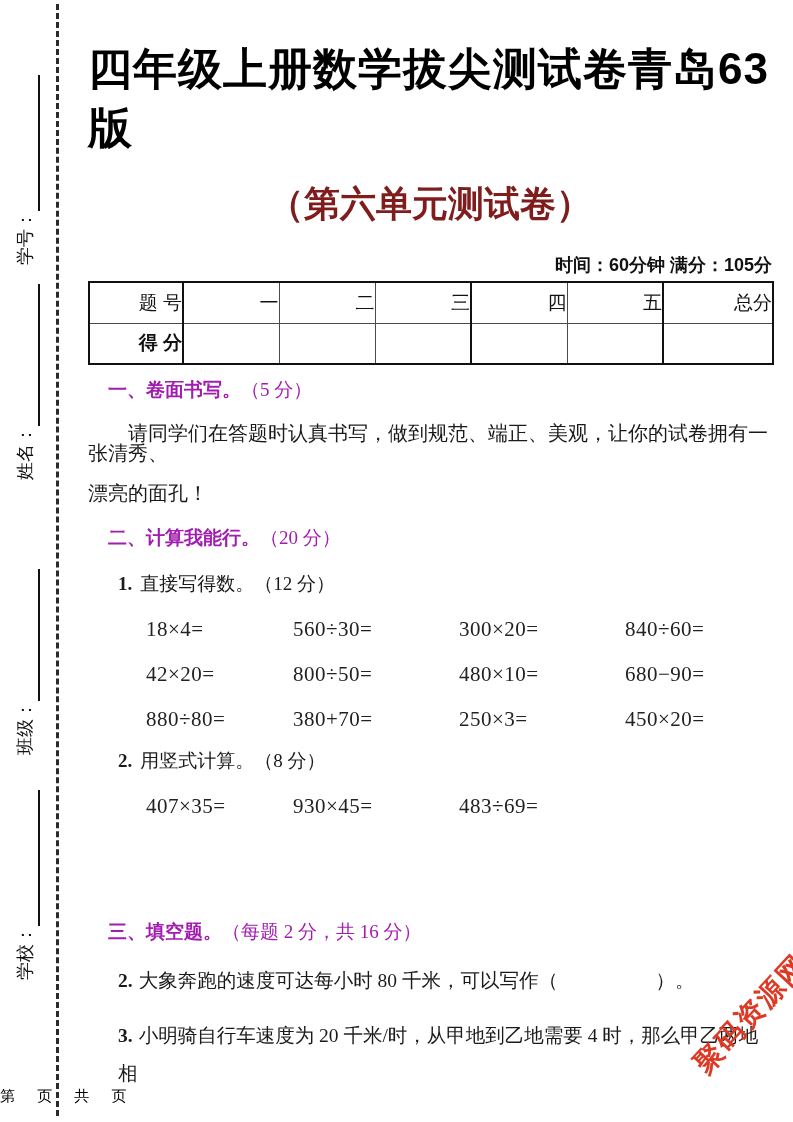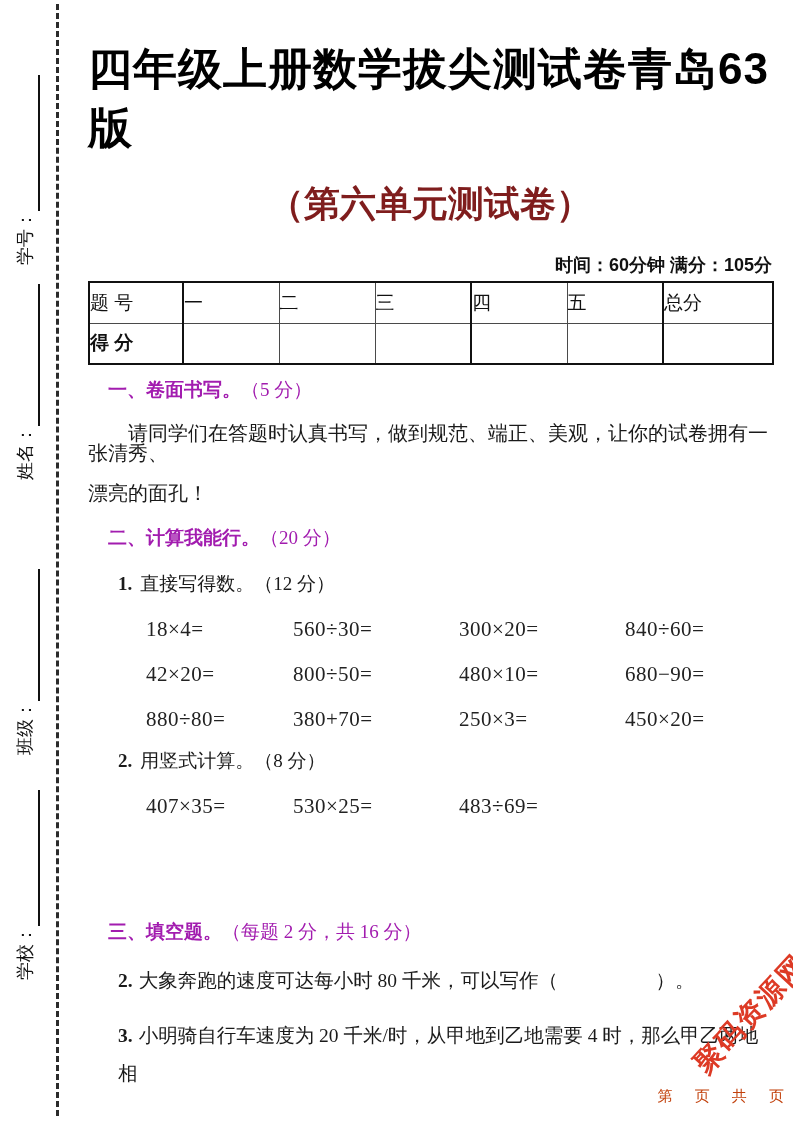--- a/index.html
+++ b/index.html
@@ -49,21 +49,21 @@
   
   .score-table {
     width:684px; margin-top:4px;
     border-collapse:collapse; table-layout:fixed;
     border:2px solid #111;
     font-family:"Liberation Sans","DejaVu Sans",sans-serif;
     font-size:19px; color:#111;
   }
   .score-table td {
     border:1px solid #4a4a4a; height:41px;
-    text-align:left; vertical-align:middle;
+    text-align:right; vertical-align:middle;
   }
   .score-table td.thick { border-left:2px solid #111; }
   .score-table td.rowlabel { font-weight:bold; }
   
   .sec-heading {
     margin-top:12px; font-size:19px; color:#a21caf;margin-left:20px;
   }
   .sec-heading .hd {
     font-family:"Liberation Sans","DejaVu Sans",sans-serif;
     font-weight:bold;
@@ -77,23 +77,23 @@
     display:grid; grid-template-columns:147px 166px 166px 1fr;
     padding-left:58px; margin-top:20px;
     font-size:21px; letter-spacing:0.5px; color:#222;
   }
   .eq-row.last { margin-bottom:100px; }
   .fill-item { margin-top:17px; padding-left:30px; font-size:19.5px; line-height:1.95; }
   .fill-item .num { font-weight:bold; margin-right:6px; }
   
   .footer {
     position:absolute; left:0; bottom:16px; width:100%;
-    text-align:right;
-    font-family:"Liberation Sans","DejaVu Sans",sans-serif;
-    font-size:15px; letter-spacing:9px; color:#c2410c;
+    text-align:left;
+    font-family:"Liberation Sans","DejaVu Sans",sans-serif;
+    font-size:15px; letter-spacing:9px; color:#000000;
   }
   .watermark {
     position:absolute; left:676px; top:995px;
     font-family:"Liberation Sans","DejaVu Sans",sans-serif;
     font-weight:bold; font-size:28px; letter-spacing:2px;
     transform:rotate(-47deg); transform-origin:center;
     white-space:nowrap;
   }
 </style>
 </head>
@@ -189,21 +189,21 @@
       <span>380+70=</span>
       <span>250×3=</span>
       <span>450×20=</span>
     </div>
 
     <div class="sub-heading" style="margin-top:16px">
       <span class="num">2.</span><span>用竖式计算。（8 分）</span>
     </div>
     <div class="eq-row last">
       <span>407×35=</span>
-      <span>530×25=</span>
+      <span>930×45=</span>
       <span>483÷69=</span>
     </div>
 
     <div class="sec-heading">
       <span class="hd">三、填空题。</span><span class="sc">（每题 2 分，共 16 分）</span>
     </div>
 
     <div class="fill-item">
       <span class="num">2.</span><span>大象奔跑的速度可达每小时 80 千米，可以写作（　　　　　）。</span>
     </div>

